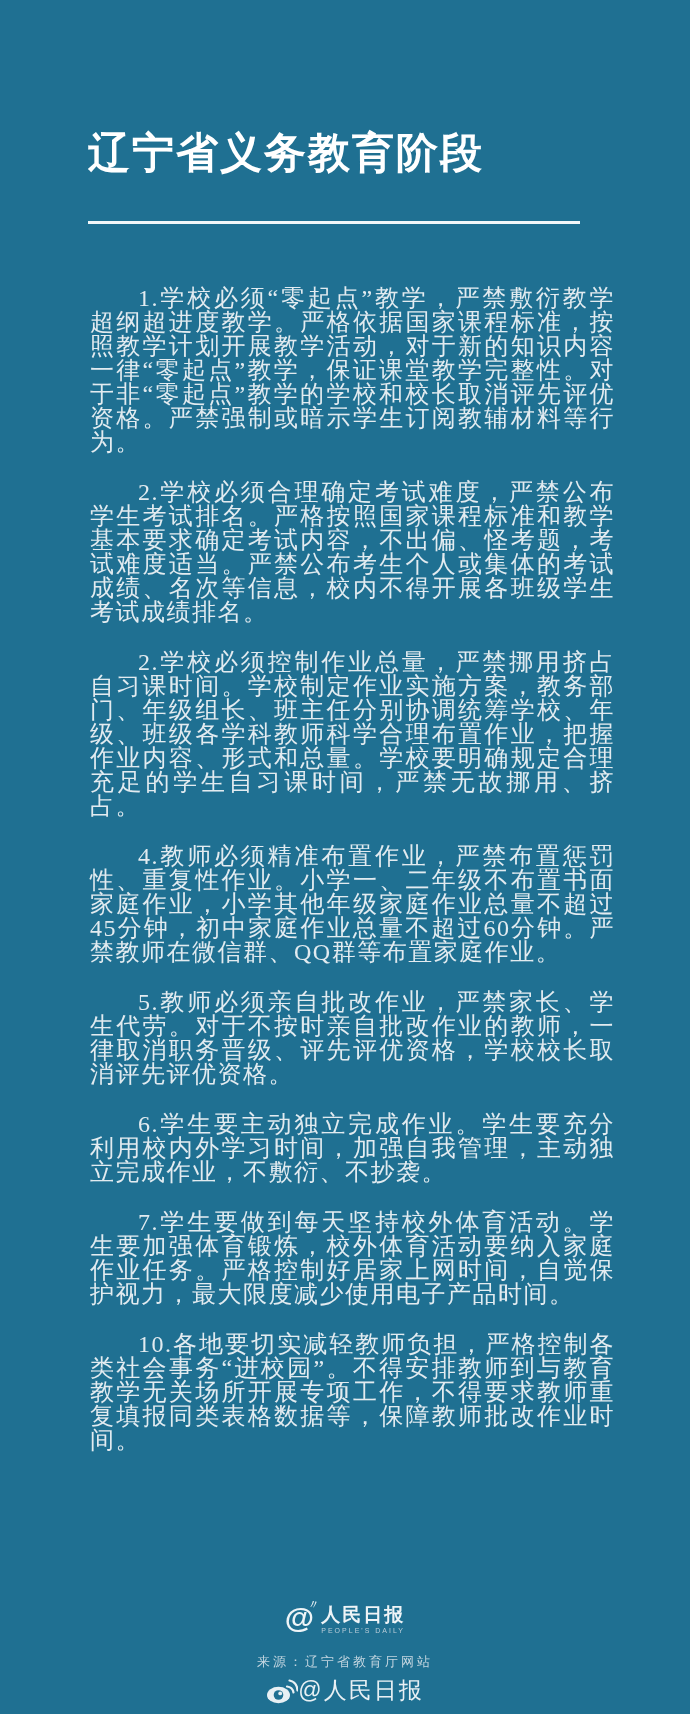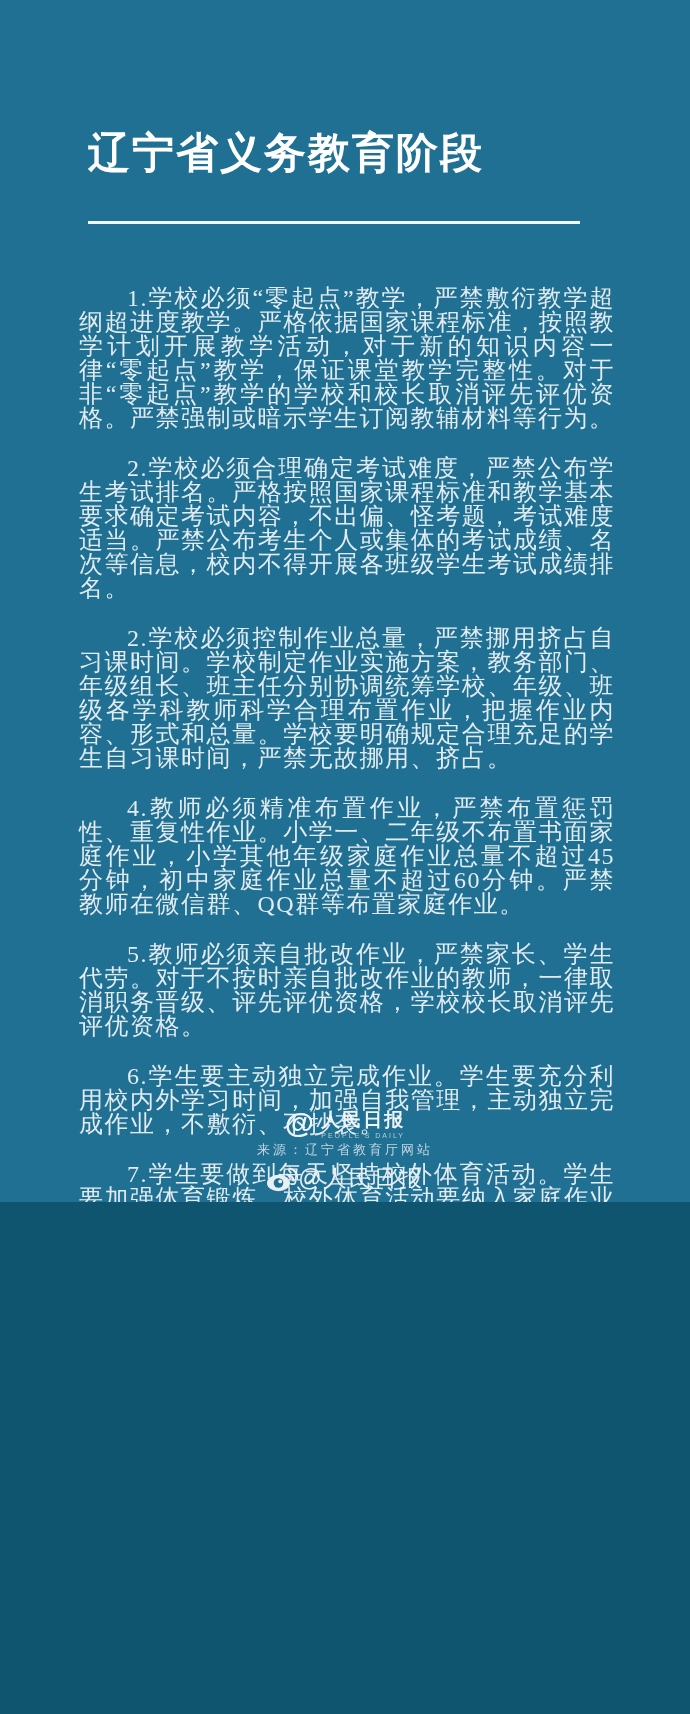--- a/index.html
+++ b/index.html
@@ -1,19 +1,19 @@
 <!DOCTYPE html>
 <html><head>
 <meta charset="utf-8">
 <style>
   html, body { margin: 0; padding: 0; background: #10556f; }
   .poster {
     position: relative;
     width: 690px;
-    height: 1202px;
+    height: 1714px;
     background: #1f7092;
     overflow: hidden;
     font-family: "Liberation Serif", serif;
   }
   .title-block {
     position: absolute;
     left: 88px;
     top: 98px;
     color: #ffffff;
     font-family: "Liberation Sans", sans-serif;
@@ -37,21 +37,21 @@
     top: 286px;
     width: 540px;
     color: #e2ebf0;
     font-size: 24px;
     line-height: 24px;
     letter-spacing: 1.5px;
     text-align: justify;
     text-justify: inter-ideograph;
   }
   .content p {
-    margin: 0 0 26px 4px;
+    margin: 0 0 26px 15px;
     text-indent: 2em;
   }
   .footer {
     position: absolute;
     left: 0;
     right: 0;
     bottom: 8px;
     text-align: center;
     color: #d9e5ec;
   }
@@ -86,21 +86,21 @@
     color: #eef4f7;
   }
   .pd-sub {
     font-family: "Liberation Sans", sans-serif;
     font-size: 7px;
     letter-spacing: 2px;
     color: #b9cdd8;
     margin-top: 2px;
   }
   .source-line {
-    margin-top: 2px;
+    margin-top: 19px;
     font-size: 13px;
     letter-spacing: 3px;
     color: #c4d6e0;
   }
   .weibo-line {
     margin-top: 4px;
     display: flex;
     justify-content: center;
     align-items: center;
     font-size: 23px;

